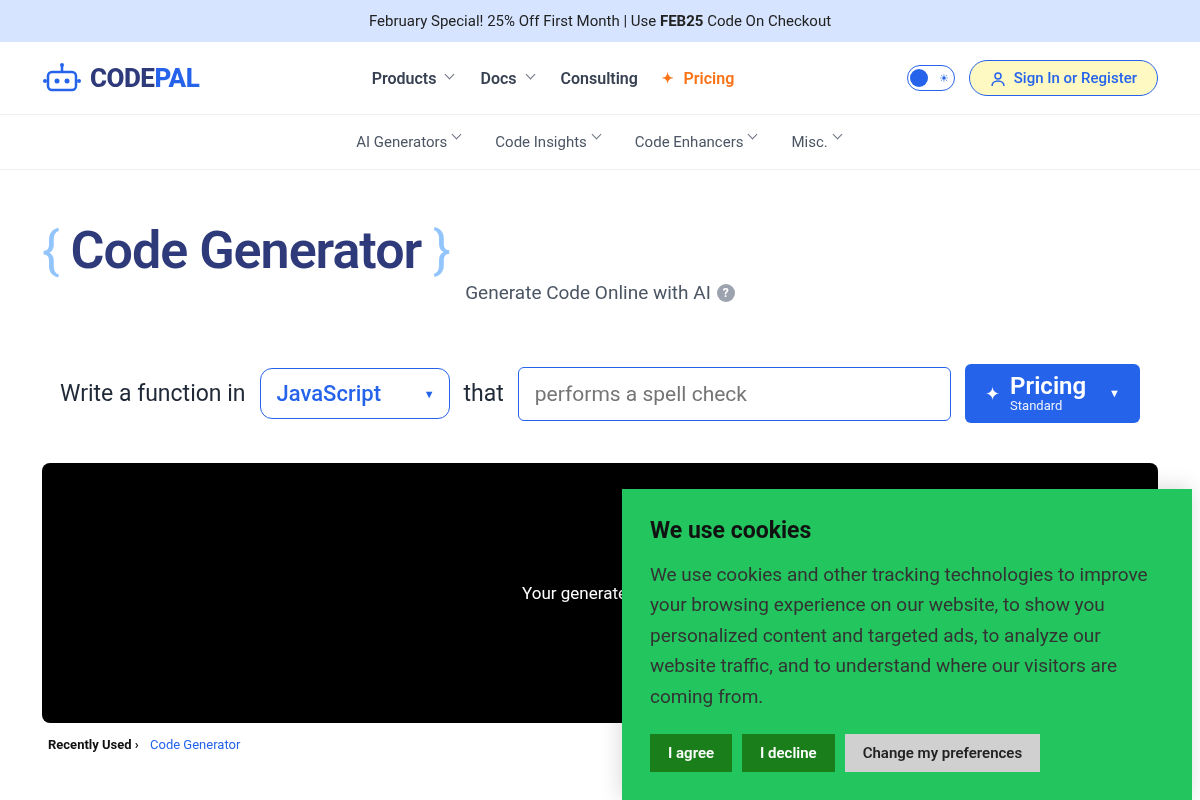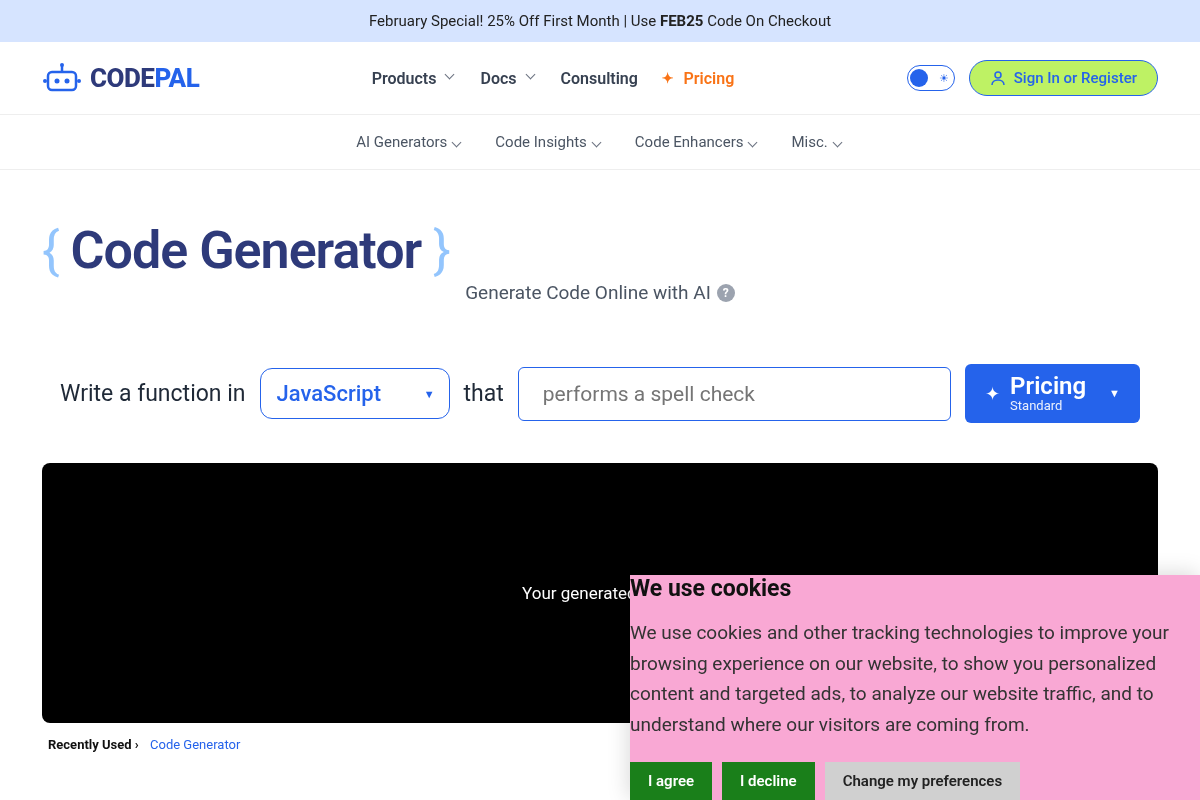--- a/index.html
+++ b/index.html
@@ -12,44 +12,44 @@
 .logo-icon{width:40px;height:32px;position:relative}
 .nav-main{display:flex;align-items:center;gap:24px}
 .nav-item{display:flex;align-items:center;gap:10px;font-size:16px;font-weight:600;color:#374151;cursor:pointer}
 .nav-item.pricing{color:#f97316}
 .chevron{width:10px;height:10px;display:inline-block}
 .chevron::before{content:'';display:block;width:6px;height:6px;border-right:1.5px solid #6b7280;border-bottom:1.5px solid #6b7280;transform:rotate(45deg);margin-top:-2px}
 .header-right{display:flex;align-items:center;gap:14px}
 .theme-toggle{width:48px;height:26px;border:1.5px solid #2563eb;border-radius:20px;display:flex;align-items:center;padding:2px;cursor:pointer;position:relative}
 .theme-knob{width:18px;height:18px;background:#2563eb;border-radius:50%}
 .theme-sun{position:absolute;right:5px;font-size:11px;color:#2563eb}
-.signin-btn{border:1.5px solid #2563eb;border-radius:24px;padding:8px 20px;display:flex;align-items:center;gap:8px;color:#2563eb;font-size:15px;font-weight:500;cursor:pointer;background:#bef264}
+.signin-btn{border:1.5px solid #2563eb;border-radius:24px;padding:8px 20px;display:flex;align-items:flex-end;gap:8px;color:#2563eb;font-size:15px;font-weight:500;cursor:pointer;background:#fef9c3}
 .subnav{display:flex;justify-content:center;gap:32px;padding:18px;border-bottom:1px solid #eee}
-.subnav-item{display:flex;align-items:flex-end;gap:6px;font-size:15px;color:#4b5563;cursor:pointer}
+.subnav-item{display:flex;align-items:flex-start;gap:6px;font-size:15px;color:#4b5563;cursor:pointer}
 .hero{text-align:left;padding:50px 42px 30px}
 .hero-title{font-size:52px;font-weight:600;color:#2e3a7a;letter-spacing:-1px}
 .brace{color:#93c5fd;font-weight:400}
 .hero-sub{font-size:19px;color:#4b5563;display:flex;align-items:center;justify-content:center;gap:6px}
 .help-icon{width:18px;height:18px;background:#9ca3af;border-radius:50%;color:#fff;font-size:12px;display:inline-flex;align-items:center;justify-content:center;font-weight:700}
 .input-row{display:flex;align-items:center;gap:14px;padding:0 60px;margin-top:30px}
 .prompt-text{font-size:23px;color:#1f2937}
 .lang-select{border:1.5px solid #2563eb;border-radius:12px;padding:12px 40px 12px 16px;font-size:22px;color:#2563eb;font-weight:500;background:#fff;cursor:pointer;position:relative;min-width:190px}
 .lang-caret{position:absolute;right:14px;top:50%;transform:translateY(-50%);color:#2563eb;font-size:11px}
-.task-input{flex:1;border:1.5px solid #2563eb;border-radius:6px;padding:14px 24px;font-size:21px;color:#6b7280;background:#fff}
+.task-input{flex:1;border:1.5px solid #2563eb;border-radius:6px;padding:14px 16px;font-size:21px;color:#6b7280;background:#fff}
 .create-btn{background:#2563eb;color:#fff;border:none;border-radius:6px;padding:10px 20px;display:flex;align-items:center;gap:10px;cursor:pointer;min-width:175px}
 .create-main{display:flex;align-items:center;gap:10px}
 .create-text{font-size:24px;font-weight:600;line-height:1}
 .create-sub{font-size:13px;opacity:0.9;text-align:left}
 .create-caret{font-size:11px;margin-left:auto}
 .sparkle{font-size:18px}
 .code-area{margin:40px 42px 0;background:#000;border-radius:8px;height:260px;display:flex;align-items:center;justify-content:center;color:#fff;font-size:17px}
 .recent{padding:14px 48px;font-size:13px}
 .recent-label{font-weight:700;color:#111}
 .recent-link{color:#2563eb;margin-left:8px}
-.cookie-modal{position:absolute;bottom:0;right:0;width:570px;background:#f9a8d4;box-shadow:-2px -2px 20px rgba(0,0,0,0.15)}
+.cookie-modal{position:absolute;bottom:0;right:8px;width:570px;background:#22c55e;padding:28px;box-shadow:-2px -2px 20px rgba(0,0,0,0.15)}
 .cookie-title{font-size:23px;font-weight:700;color:#111;margin-bottom:16px}
 .cookie-text{font-size:19px;color:#333;line-height:1.6;margin-bottom:22px}
 .cookie-btns{display:flex;gap:10px}
 .btn-agree,.btn-decline{background:#1a7f1a;color:#fff;border:none;padding:10px 18px;font-size:15px;font-weight:600;cursor:pointer}
 .btn-prefs{background:#d0d0d0;color:#222;border:none;padding:10px 18px;font-size:15px;font-weight:600;cursor:pointer}
 .rocket-icon{color:#f97316;font-size:14px}
 .user-icon{width:16px;height:16px}
 </style>
 </head>
 <body>

